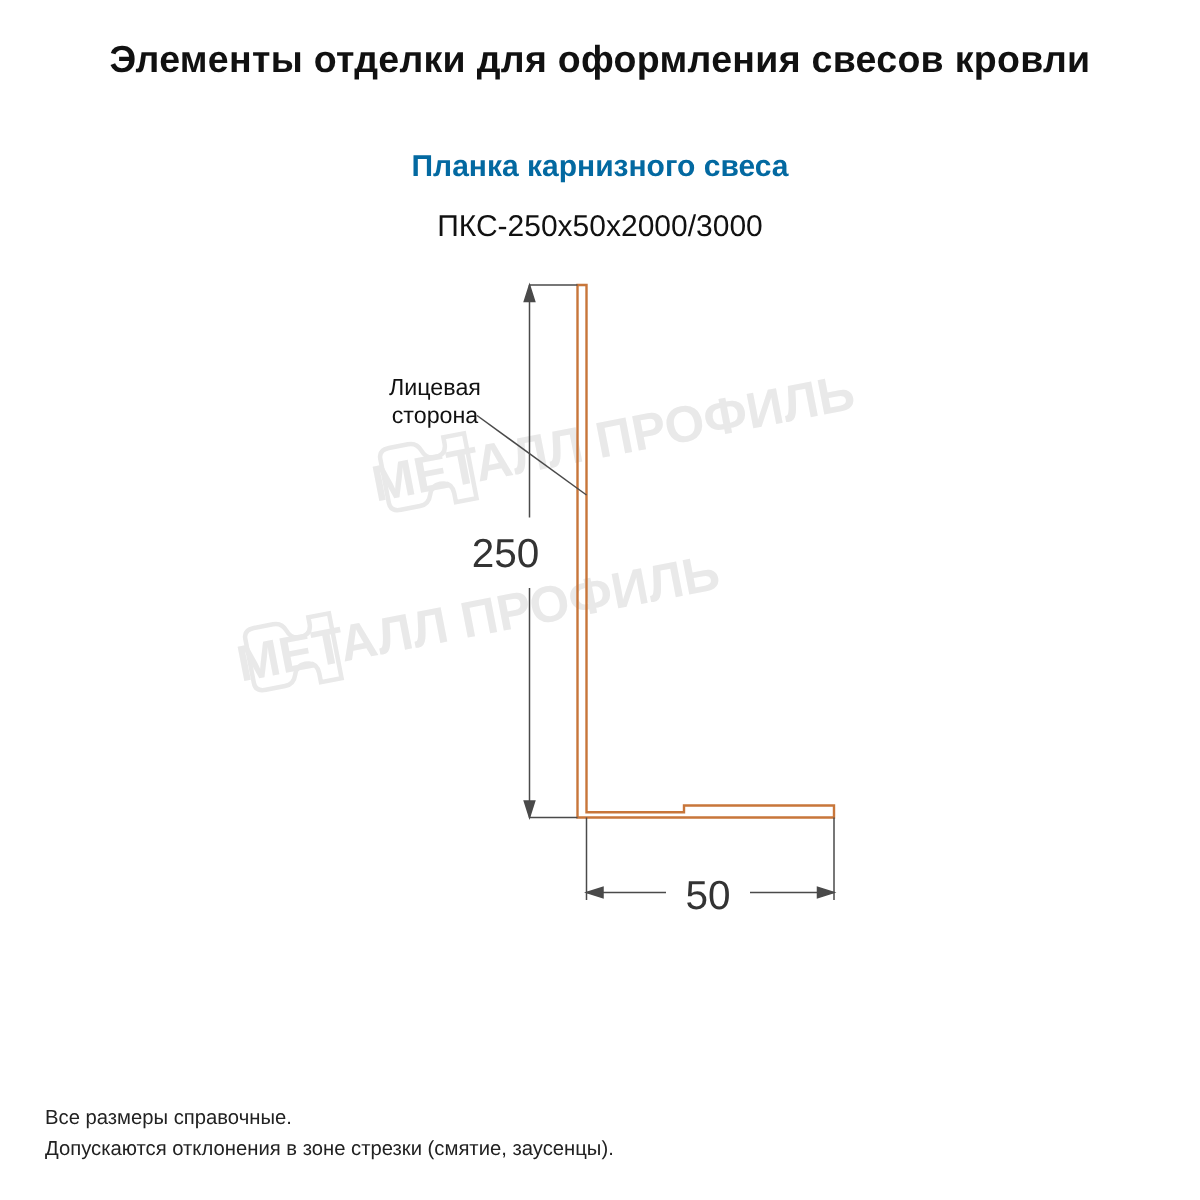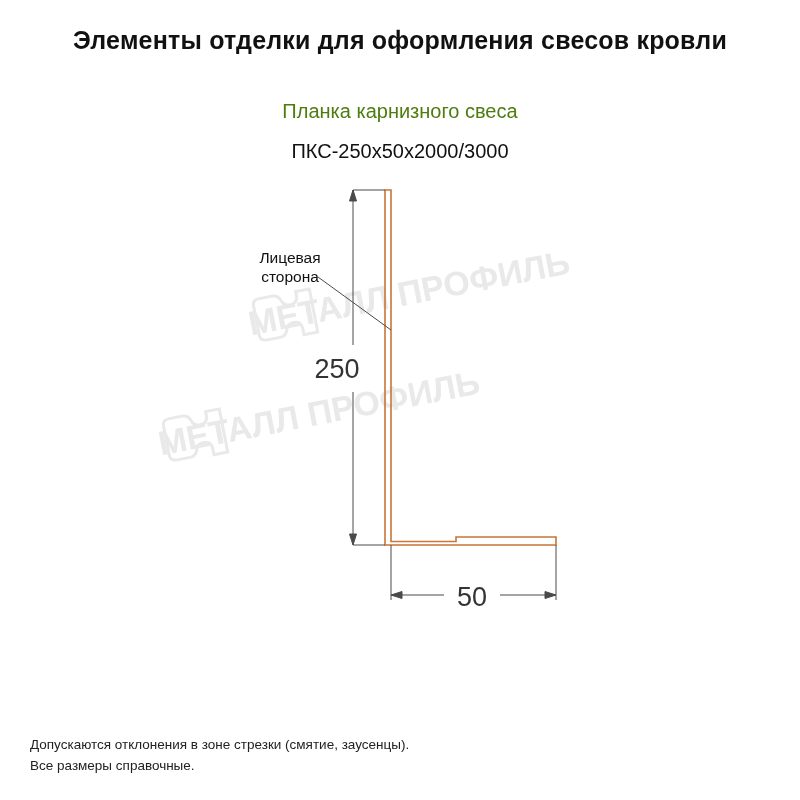--- a/index.html
+++ b/index.html
@@ -34,22 +34,22 @@
     color: #111111;
   }
 
   .sub-title {
     position: absolute;
     top: 100px;
     left: 0;
     width: 800px;
     text-align: center;
     font-size: 20px;
-    font-weight: normal;
-    color: #4d7c0f;
+    font-weight: bold;
+    color: #0369a1;
   }
 
   .sku-title {
     position: absolute;
     top: 140px;
     left: 0;
     width: 800px;
     text-align: center;
     font-size: 20px;
     font-weight: normal;
@@ -166,17 +166,17 @@
       <g stroke="#4a4a4a" stroke-width="1" fill="none">
         <line x1="318" y1="107" x2="391" y2="160"></line>
       </g>
       <text x="290" y="93" font-size="15.5" fill="#111111" text-anchor="middle">Лицевая</text>
       <text x="290" y="112" font-size="15.5" fill="#111111" text-anchor="middle">сторона</text>
 
     </svg>
   </div>
 
   <div class="footnotes">
+    <span class="footnote-line">Все размеры справочные.</span>
     <span class="footnote-line">Допускаются отклонения в зоне стрезки (смятие, заусенцы).</span>
-    <span class="footnote-line">Все размеры справочные.</span>
   </div>
 
 </div>
 
 </body></html>

